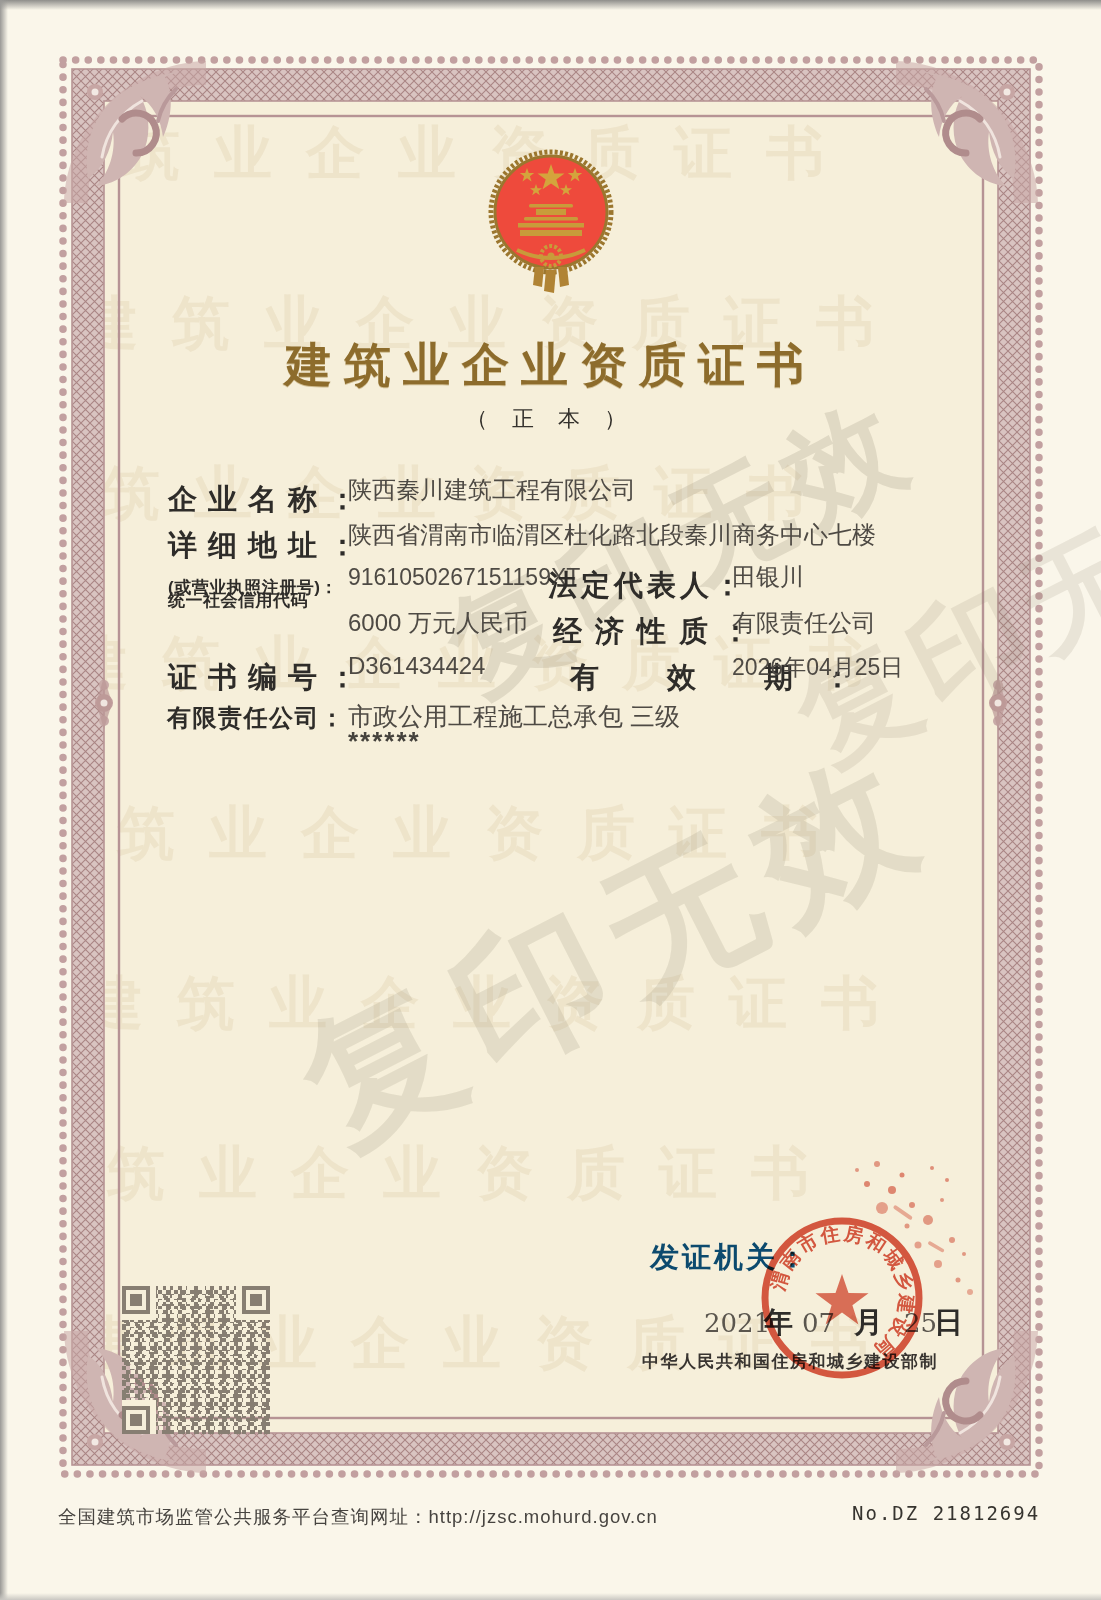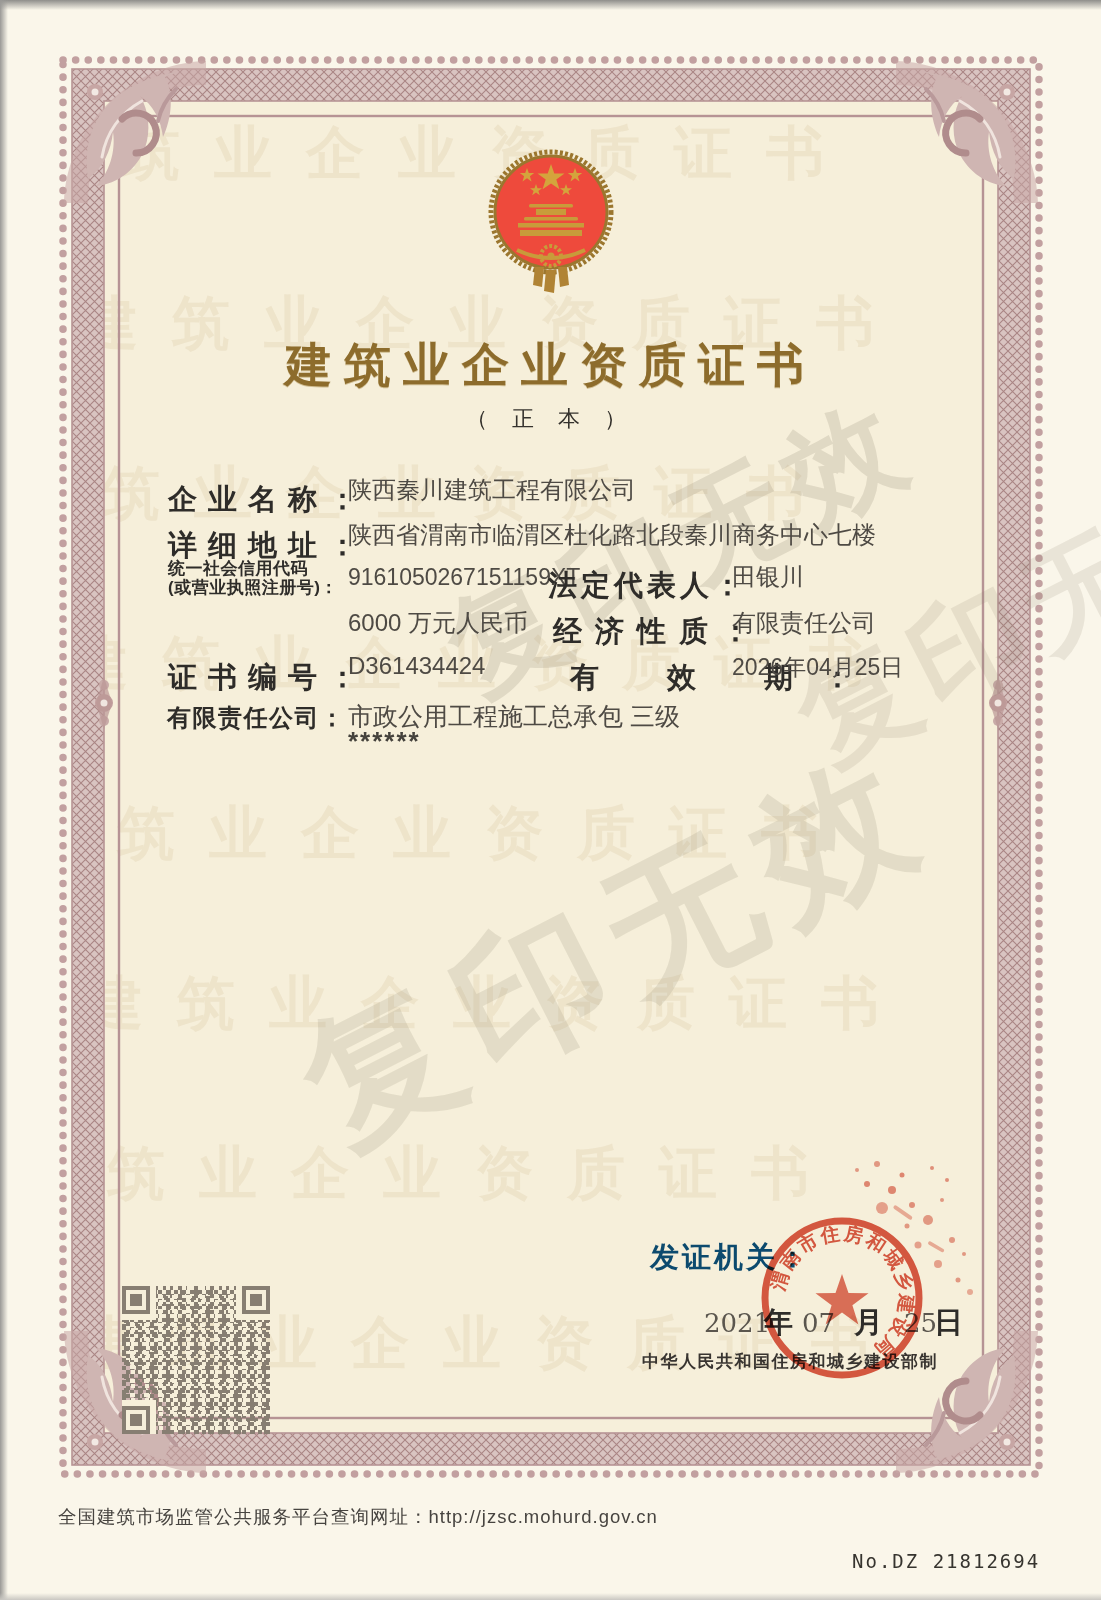--- a/index.html
+++ b/index.html
@@ -62,21 +62,21 @@
     font-weight:700;letter-spacing:3px;color:#0c4a6e;}
   .date-num{position:absolute;font-family:"DejaVu Serif",serif;font-size:26px;
     color:#5b564e;}
   .date-unit{position:absolute;font-size:29px;font-weight:700;color:#2e2c29;}
   .made-by{position:absolute;left:590px;top:1350px;width:400px;text-align:center;
     font-size:17px;font-weight:700;letter-spacing:1.5px;color:#383430;}
 
   .footer-left{position:absolute;left:58px;top:1504px;font-size:18.5px;
     color:#474440;letter-spacing:1px;}
   .footer-right{position:absolute;left:852px;top:1502px;font-size:19px;
-    color:#36342f;font-family:"DejaVu Sans Mono",monospace;letter-spacing:2px;margin-top:48px;}
+    color:#36342f;font-family:"DejaVu Sans Mono",monospace;letter-spacing:2px;}
 </style>
 </head>
 <body>
 
 <div class="page">
 
   <div class="paper-inner"></div>
 
   <div class="bg-rows">
     <div class="bg-row" style="left:-70px;top:20px">建筑业企业资质证书</div>
@@ -157,21 +157,21 @@
 
   <div class="title">建筑业企业资质证书</div>
   <div class="subtitle">（ 正 本 ）</div>
 
   <div class="lab lab4" style="top:480px">企业名称：</div>
   <div class="val valL" style="top:474px">陕西秦川建筑工程有限公司</div>
 
   <div class="lab lab4" style="top:526px">详细地址：</div>
   <div class="val valL" style="top:519px">陕西省渭南市临渭区杜化路北段秦川商务中心七楼</div>
 
-  <div class="lab lab-sm" style="top:560px">统一社会信用代码</div>
+  <div class="lab lab-sm" style="top:592px">统一社会信用代码</div>
   <div class="lab lab-sm" style="top:579px">(或营业执照注册号)：</div>
   <div class="val valL" style="top:564px;font-size:23px">9161050267151159XT</div>
   <div class="lab lab5r" style="top:566px">法定代表人：</div>
   <div class="val valR" style="top:561px">田银川</div>
 
   <div class="val valL" style="top:607px">6000  万元人民币</div>
   <div class="lab lab4r" style="top:612px">经济性质：</div>
   <div class="val valR" style="top:607px">有限责任公司</div>
 
   <div class="lab lab4" style="top:658px">证书编号：</div>

